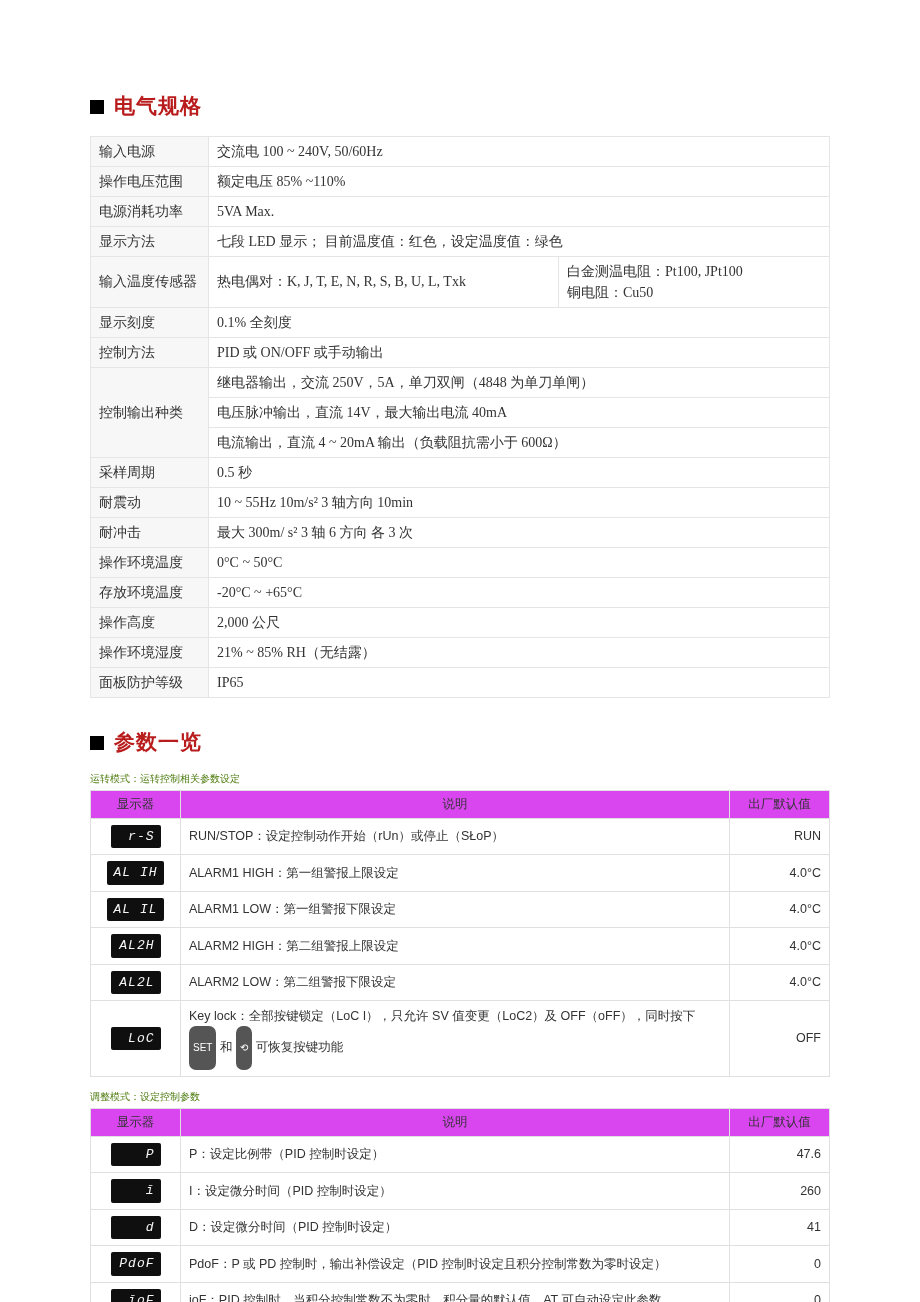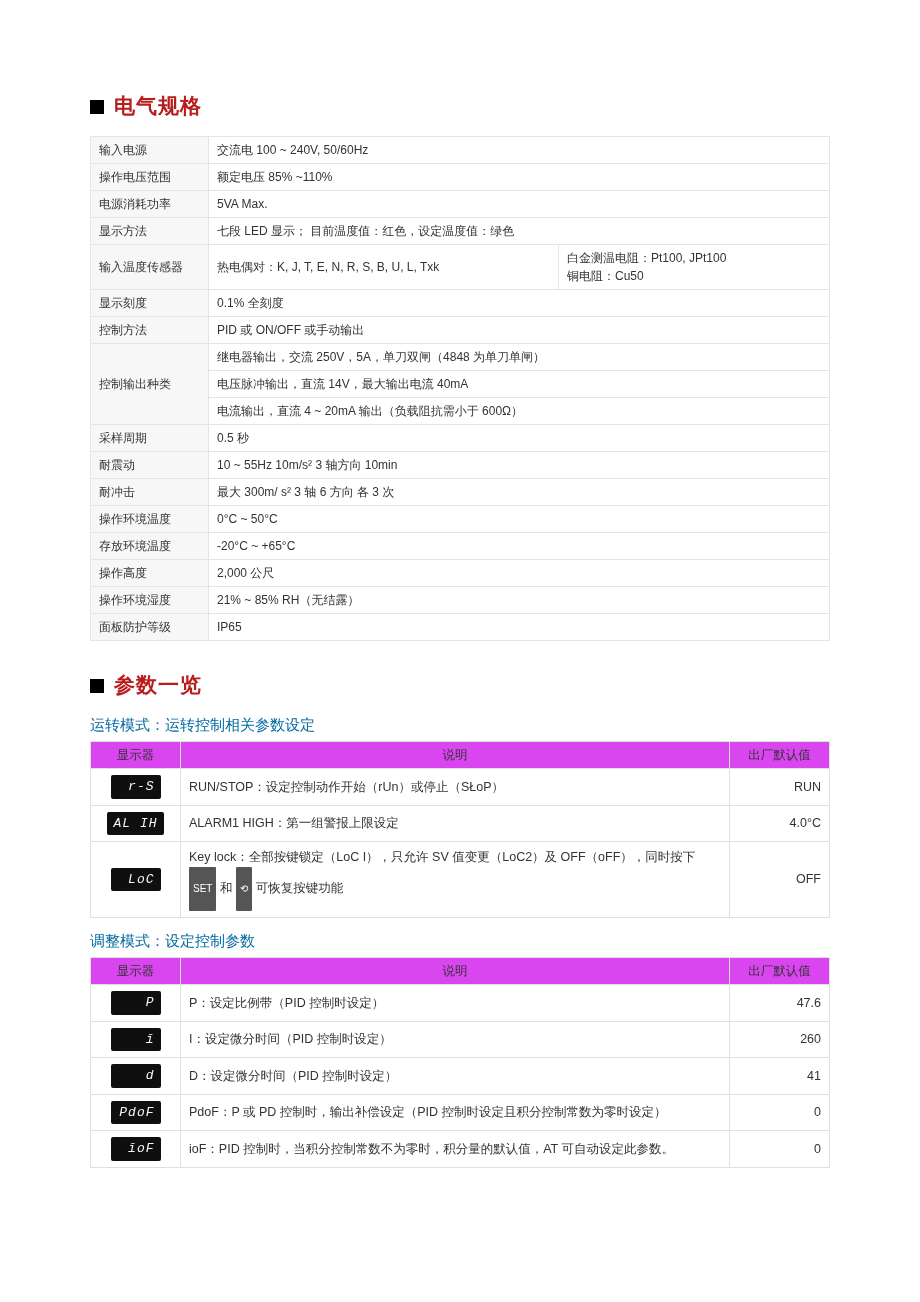--- a/index.html
+++ b/index.html
@@ -24,34 +24,35 @@
     width: 14px;
     height: 14px;
     background: #000;
     margin-right: 10px;
     vertical-align: -1px;
   }
   
   table.spec {
     width: 100%;
     border-collapse: collapse;
-    font-size: 12px;
+    font-size: 14px;
+    font-family: Liberation Serif, serif;
   }
   table.spec td {
     border: 1px solid #e5e5e5;
     padding: 4px 8px;
     vertical-align: middle;
   }
   table.spec td.label {
     width: 118px;
     background: #f7f7f7;
   }
   .caption {
-    font-size: 15px;
-    color: #0369a1;
+    font-size: 10px;
+    color: #4d7c0f;
     margin: 8px 0 4px 0;
   }
   
   table.param {
     width: 100%;
     border-collapse: collapse;
     font-size: 12.5px;
     margin-bottom: 12px;
   }
   table.param th {
@@ -82,21 +83,21 @@
     min-width: 50px;
     text-align: right;
     font-style: italic;
   }
   .kbtn {
     display: inline-block;
     background: #555;
     color: #fff;
     font-size: 10px;
     padding: 16px 4px;
-    border-radius: 1px;
+    border-radius: 7px;
     vertical-align: middle;
     line-height: 1.2;
   }
 </style>
 </head>
 <body>
 
 <h2 class="section">
   <span class="bullet"></span><span>电气规格</span>
 </h2>
@@ -199,20 +200,35 @@
         <td class="disp"><span class="seg">r-S</span></td>
         <td>RUN/STOP：设定控制动作开始（rUn）或停止（SŁoP）</td>
         <td class="def">RUN</td>
       </tr>
       <tr>
         <td class="disp"><span class="seg">AL IH</span></td>
         <td>ALARM1 HIGH：第一组警报上限设定</td>
         <td class="def">4.0°C</td>
       </tr>
       <tr>
+        <td class="disp"><span class="seg">AL IL</span></td>
+        <td>ALARM1 LOW：第一组警报下限设定</td>
+        <td class="def">4.0°C</td>
+      </tr>
+      <tr>
+        <td class="disp"><span class="seg">AL2H</span></td>
+        <td>ALARM2 HIGH：第二组警报上限设定</td>
+        <td class="def">4.0°C</td>
+      </tr>
+      <tr>
+        <td class="disp"><span class="seg">AL2L</span></td>
+        <td>ALARM2 LOW：第二组警报下限设定</td>
+        <td class="def">4.0°C</td>
+      </tr>
+      <tr>
         <td class="disp"><span class="seg">LoC</span></td>
         <td>Key lock：全部按键锁定（LoC I），只允许 SV 值变更（LoC2）及 OFF（oFF），同时按下 <span class="kbtn">SET</span> 和 <span class="kbtn">⟲</span> 可恢复按键功能</td>
         <td class="def">OFF</td>
       </tr>
     </tbody>
 </table>
 
 <div class="caption">调整模式：设定控制参数</div>
 
 <table class="param">

